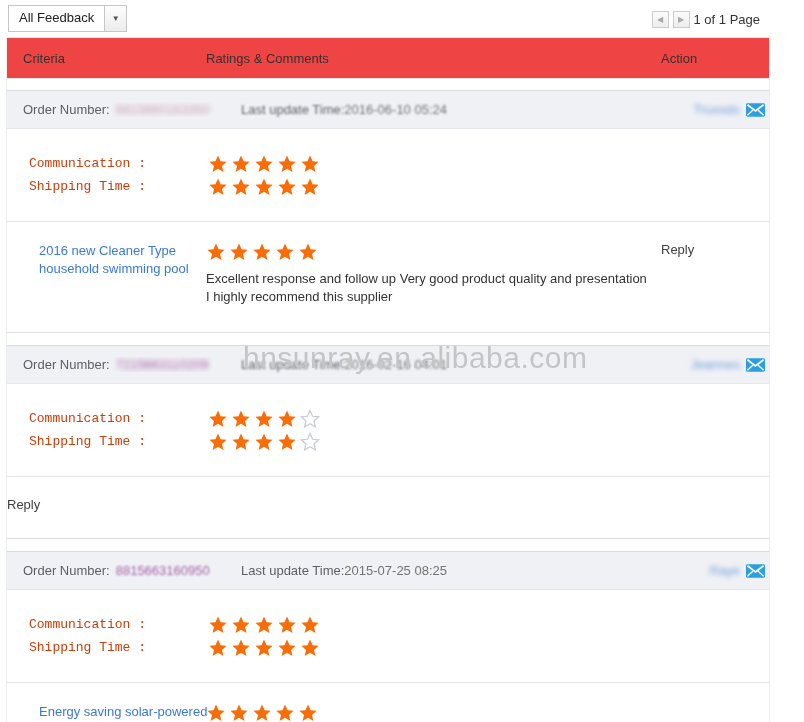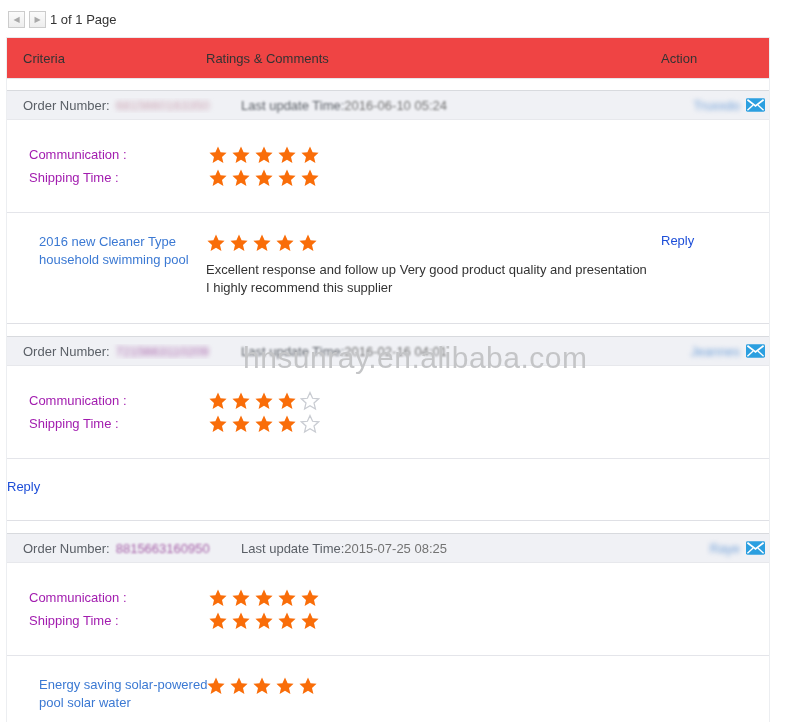--- a/index.html
+++ b/index.html
@@ -21,52 +21,56 @@
   .pg-label{white-space:nowrap;}
   
   .wrapper{margin-left:6px;width:764px;border-left:1px solid #eceef1;border-right:1px solid #eceef1;box-sizing:border-box;}
   .thead{display:grid;grid-template-columns:199px 455px 108px;align-items:center;
     height:40px;background:#ef4444;border-top:1px solid #e9eaee;border-bottom:1px solid #e6e7eb;margin-bottom:11px;}
   .th{font-size:13px;color:#333;}
   .th.c1{padding-left:16px;}
   
   .block{border-bottom:1px solid #dfe0e5;margin-bottom:12px;}
   .block.last{border-bottom:none;margin-bottom:0;}
-  .order-row{height:30px;display:flex;align-items:center;background:#f0f1f5;
+  .order-row{height:39px;display:flex;align-items:center;background:#f0f1f5;
     border-top:1px solid #d8dade;border-bottom:1px solid #e7e8ec;
     padding:0 4px 0 16px;font-size:13px;color:#5a5f66;box-sizing:border-box;}
   .og1{width:218px;display:flex;gap:6px;align-items:center;white-space:nowrap;overflow:hidden;}
   .og2{flex:1;display:flex;gap:0;align-items:center;white-space:nowrap;}
   .og3{display:flex;gap:6px;align-items:center;}
   .blur{filter:blur(2.4px);}
   .fuzzy{filter:blur(1.2px);}
   .o-num{color:#a55fa8;text-decoration:none;}
   .o-num.pink{color:#c9a0b0;}
   .datetime{color:#737373;}
   .buyer{color:#6f9fd8;text-decoration:none;font-size:13px;}
   .mail{width:19px;height:14px;display:block;}
   .ratings-sec{padding:24px 0 22px;}
   .r-line{display:flex;align-items:center;height:21px;margin-bottom:2px;}
-  .crit{box-sizing:border-box;width:201px;padding-left:22px;color:#a21caf;}
+  .crit{box-sizing:border-box;width:201px;padding-left:22px;color:#c2410c;font-family:Liberation Mono, monospace;}
   .stars{display:inline-flex;gap:3px;align-items:center;}
   .star{width:20px;height:20px;display:block;}
   .prod-sec{display:grid;grid-template-columns:199px 455px 108px;
     padding:20px 0 26px;border-top:1px solid #e4e5ea;align-items:start;}
   .plink{display:block;margin-left:32px;width:172px;line-height:18px;font-size:13px;
     color:#3b79d3;text-decoration:none;cursor:pointer;}
   .plink.purple{color:#a55fa8;}
   .comment{margin-top:5px;width:445px;line-height:18px;color:#333;}
-  .reply{color:#1d4ed8;text-decoration:none;font-size:13px;cursor:pointer;}
+  .reply{color:#404040;text-decoration:none;font-size:13px;cursor:pointer;}
   .watermark{position:absolute;left:243px;top:341px;font-size:30px;color:#c4c5c7;
     letter-spacing:.5px;z-index:5;pointer-events:none;white-space:nowrap;}
 </style>
 </head>
 <body>
 
 <div class="toolbar">
+  <div class="dd">
+    <span class="dd-label">All Feedback</span>
+    <span class="dd-btn">▼</span>
+  </div>
   <div class="pager">
     <span class="pg-btn">◀</span>
     <span class="pg-btn">▶</span>
     <span class="pg-label">1 of 1 Page</span>
   </div>
 </div>
 
 <div class="wrapper">
 
   <div class="thead">

